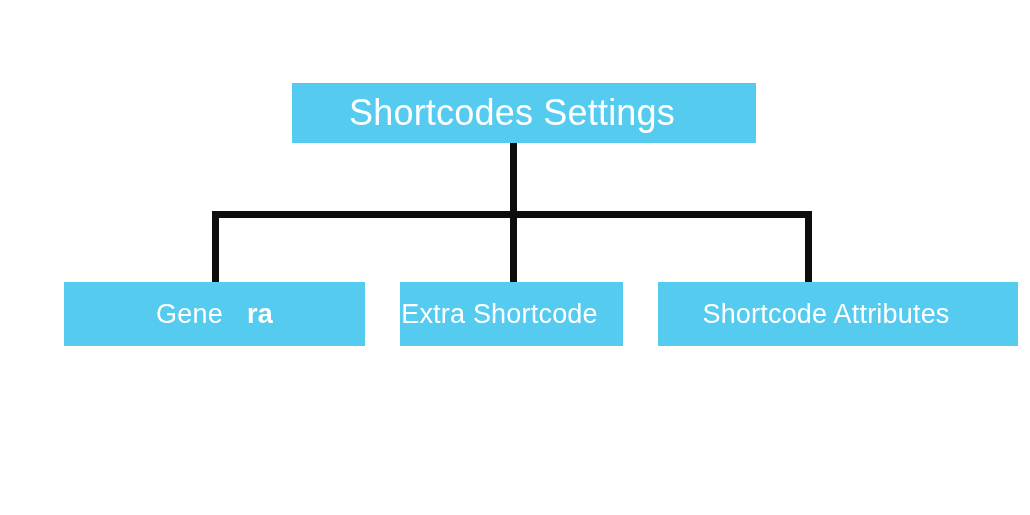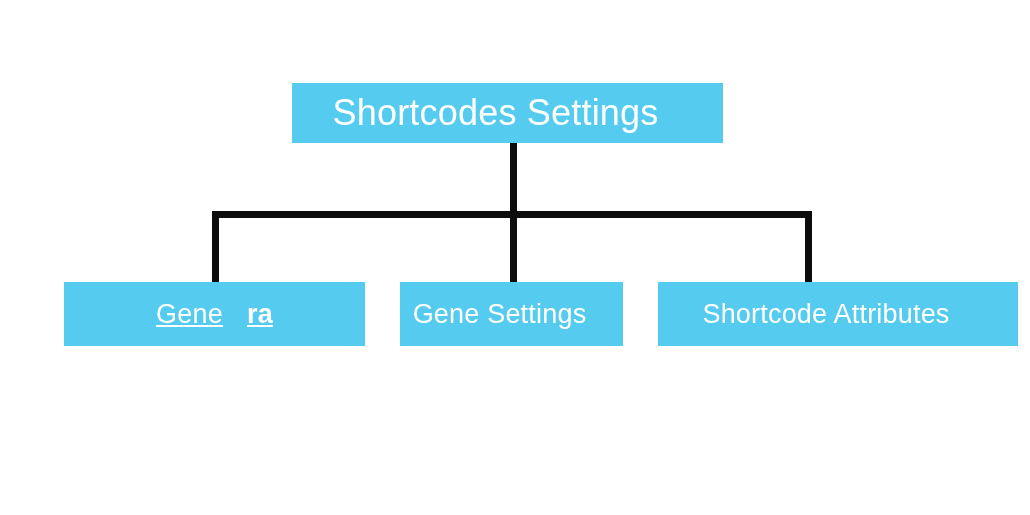--- a/index.html
+++ b/index.html
@@ -24,25 +24,25 @@
     display: flex;
     align-items: center;
     justify-content: center;
     white-space: pre;
     font-weight: 400;
     letter-spacing: 0.2px;
   }
   .node .bold-part { font-weight: 700; margin-left: 24px; }
   .node-root {
     left: 292px; top: 83px;
-    width: 431px; height: 60px;
+    width: 464px; height: 60px;
     font-size: 36px;
   }
   .node-child { top: 282px; height: 64px; font-size: 27px; }
-  .child-0 { left: 64px;  width: 301px; text-decoration: underline; }
+  .child-0 { left: 64px;  width: 301px; }
   .child-1 { left: 400px; width: 223px; }
   .child-2 { left: 658px; width: 360px; }
   .line { position: absolute; background: var(--line); }
   .stem-root  { left: 510px; top: 143px; width: 7px;   height: 139px; }
   .h-bar      { left: 212px; top: 211px; width: 600px; height: 7px;   }
   .stem-left  { left: 212px; top: 218px; width: 7px;   height: 64px;  }
   .stem-right { left: 805px; top: 218px; width: 7px;   height: 64px;  }
 </style>
 </head>
 <body>
@@ -56,20 +56,20 @@
 
   <div class="node node-root">
     <span>Shortcodes Settings</span><span class="bold-part"></span><span></span>
   </div>
 
   <div class="node node-child child-0">
     <span>Gene</span><span class="bold-part">ra</span>
   </div>
 
   <div class="node node-child child-1">
-    <span>Gene Settings</span><span class="bold-part"></span><span></span>
+    <span>Extra Shortcode</span><span class="bold-part"></span><span></span>
   </div>
 
   <div class="node node-child child-2">
     <span>Shortcode Attributes</span><span class="bold-part"></span><span></span>
   </div>
 
 </div>
 
 </body></html>

